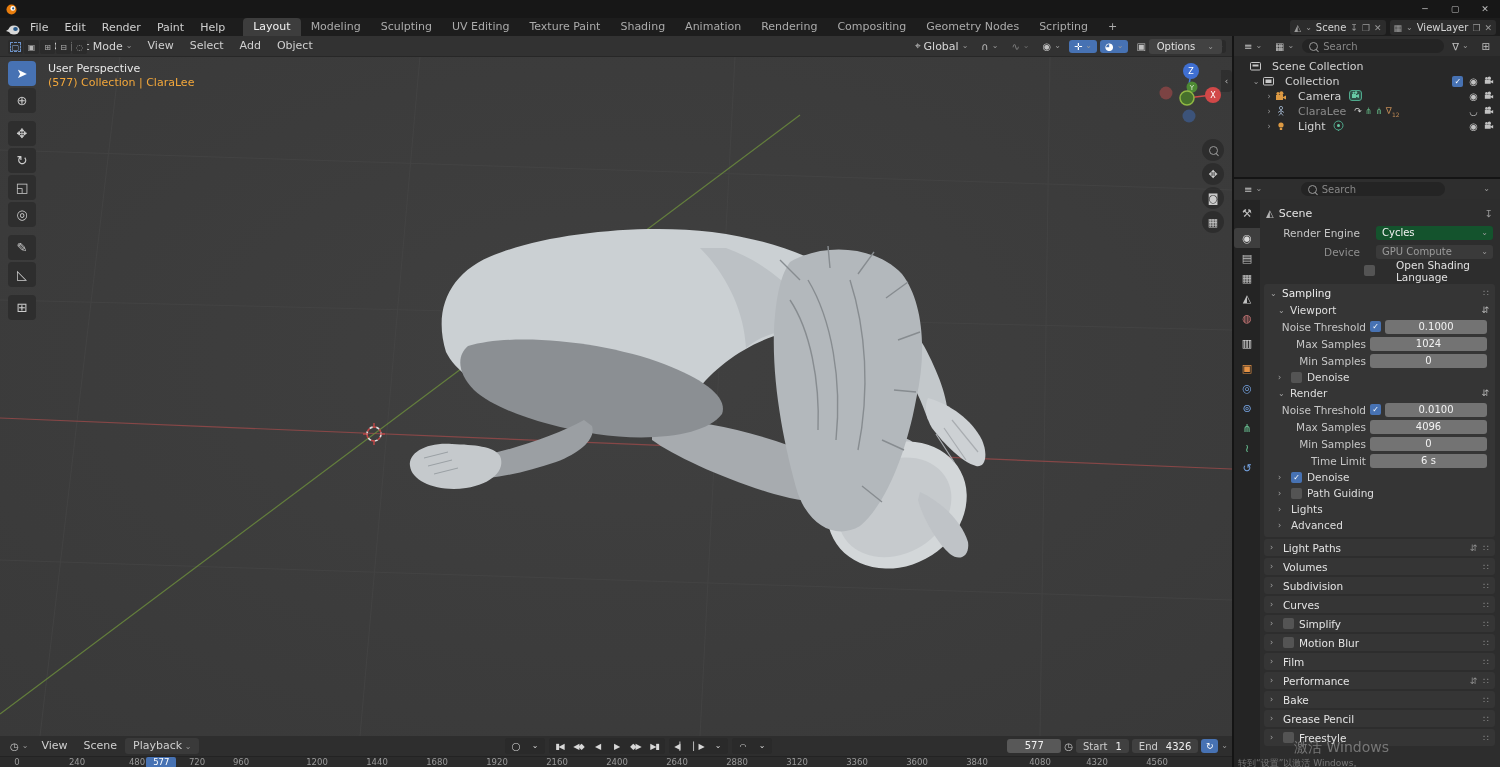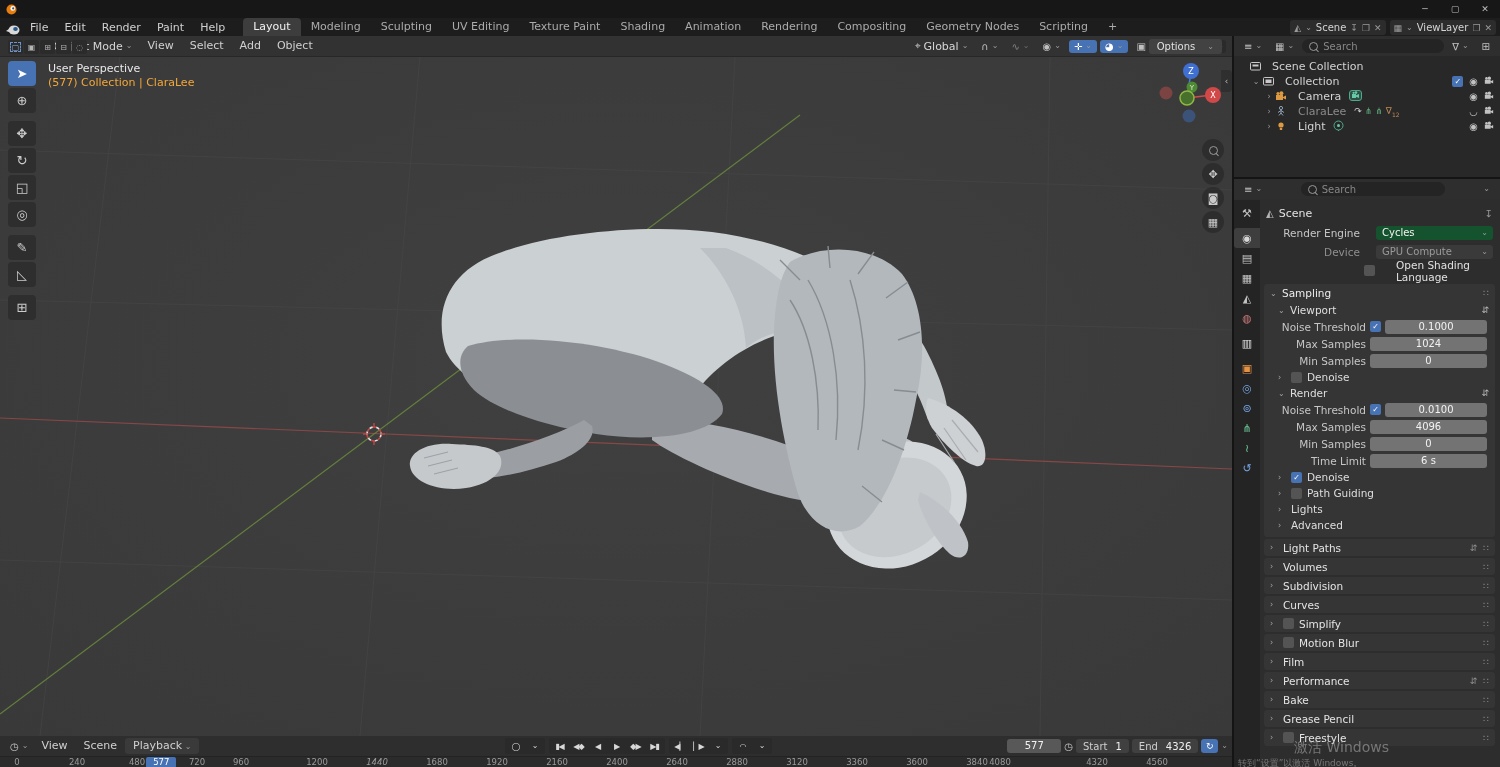--- a/index.html
+++ b/index.html
@@ -782,32 +782,32 @@
         <span class="chev">⌄</span>
       </div>
     </div>
     <div class="tl-ruler" id="tl-ruler">
         <span class="tick" style="left: 17px;">0</span>
         <span class="tick" style="left: 77px;">240</span>
         <span class="tick" style="left: 137px;">480</span>
         <span class="tick" style="left: 197px;">720</span>
         <span class="tick" style="left: 241px;">960</span>
         <span class="tick" style="left: 317px;">1200</span>
-        <span class="tick" style="left: 377px; font-style: italic;">1440</span>
+        <span class="tick" style="left: 377px;">1440</span>
         <span class="tick" style="left: 437px;">1680</span>
         <span class="tick" style="left: 497px;">1920</span>
         <span class="tick" style="left: 557px;">2160</span>
         <span class="tick" style="left: 617px;">2400</span>
         <span class="tick" style="left: 677px;">2640</span>
         <span class="tick" style="left: 737px;">2880</span>
         <span class="tick" style="left: 797px;">3120</span>
         <span class="tick" style="left: 857px;">3360</span>
         <span class="tick" style="left: 917px;">3600</span>
         <span class="tick" style="left: 977px;">3840</span>
-        <span class="tick" style="left: 1000px;">4080</span>
+        <span class="tick" style="left: 1040px;">4080</span>
         <span class="tick" style="left: 1097px;">4320</span>
         <span class="tick" style="left: 1157px;">4560</span>
         <div class="playhead" style="left: 161.25px;">577</div>
       </div>
   </div>
 
   <div class="watermark wm1">激活 Windows</div>
   <div class="watermark wm2">转到“设置”以激活 Windows。</div>
 </div>
 

